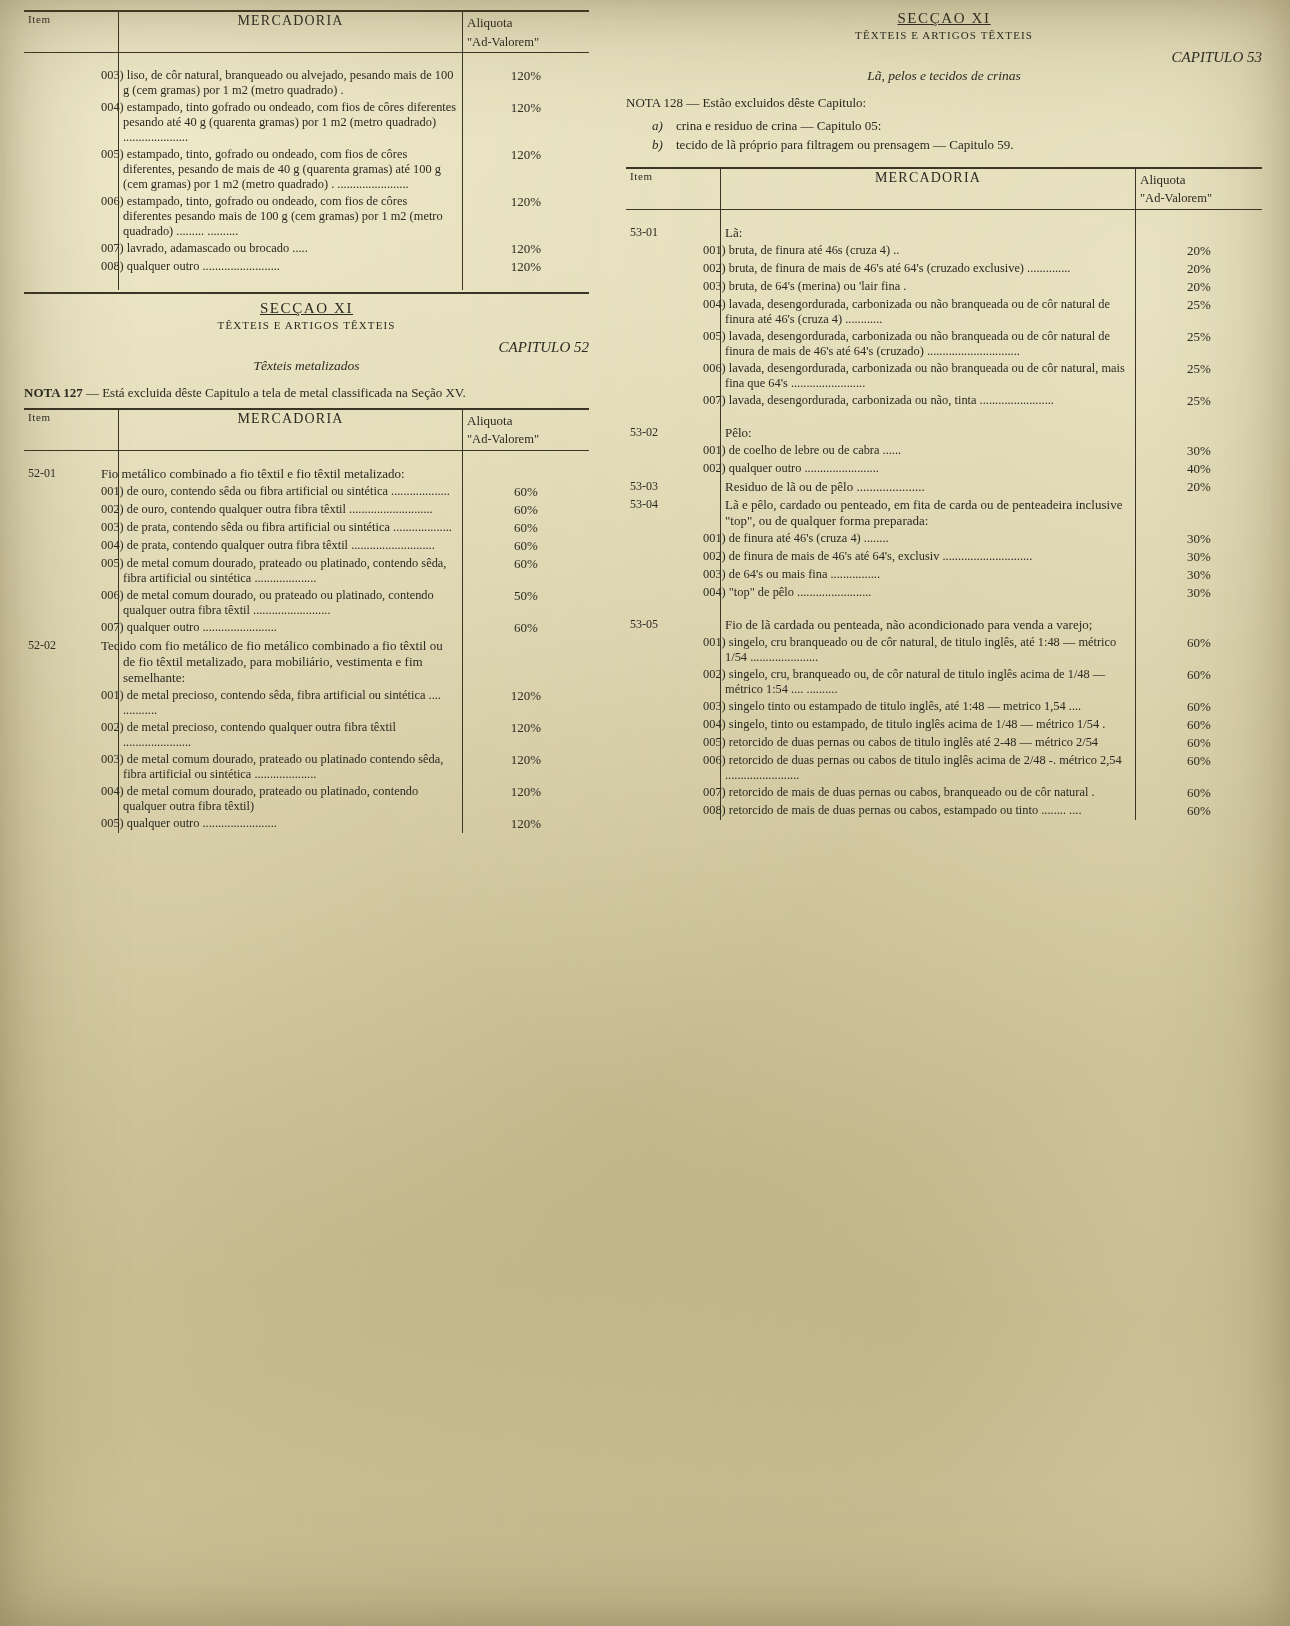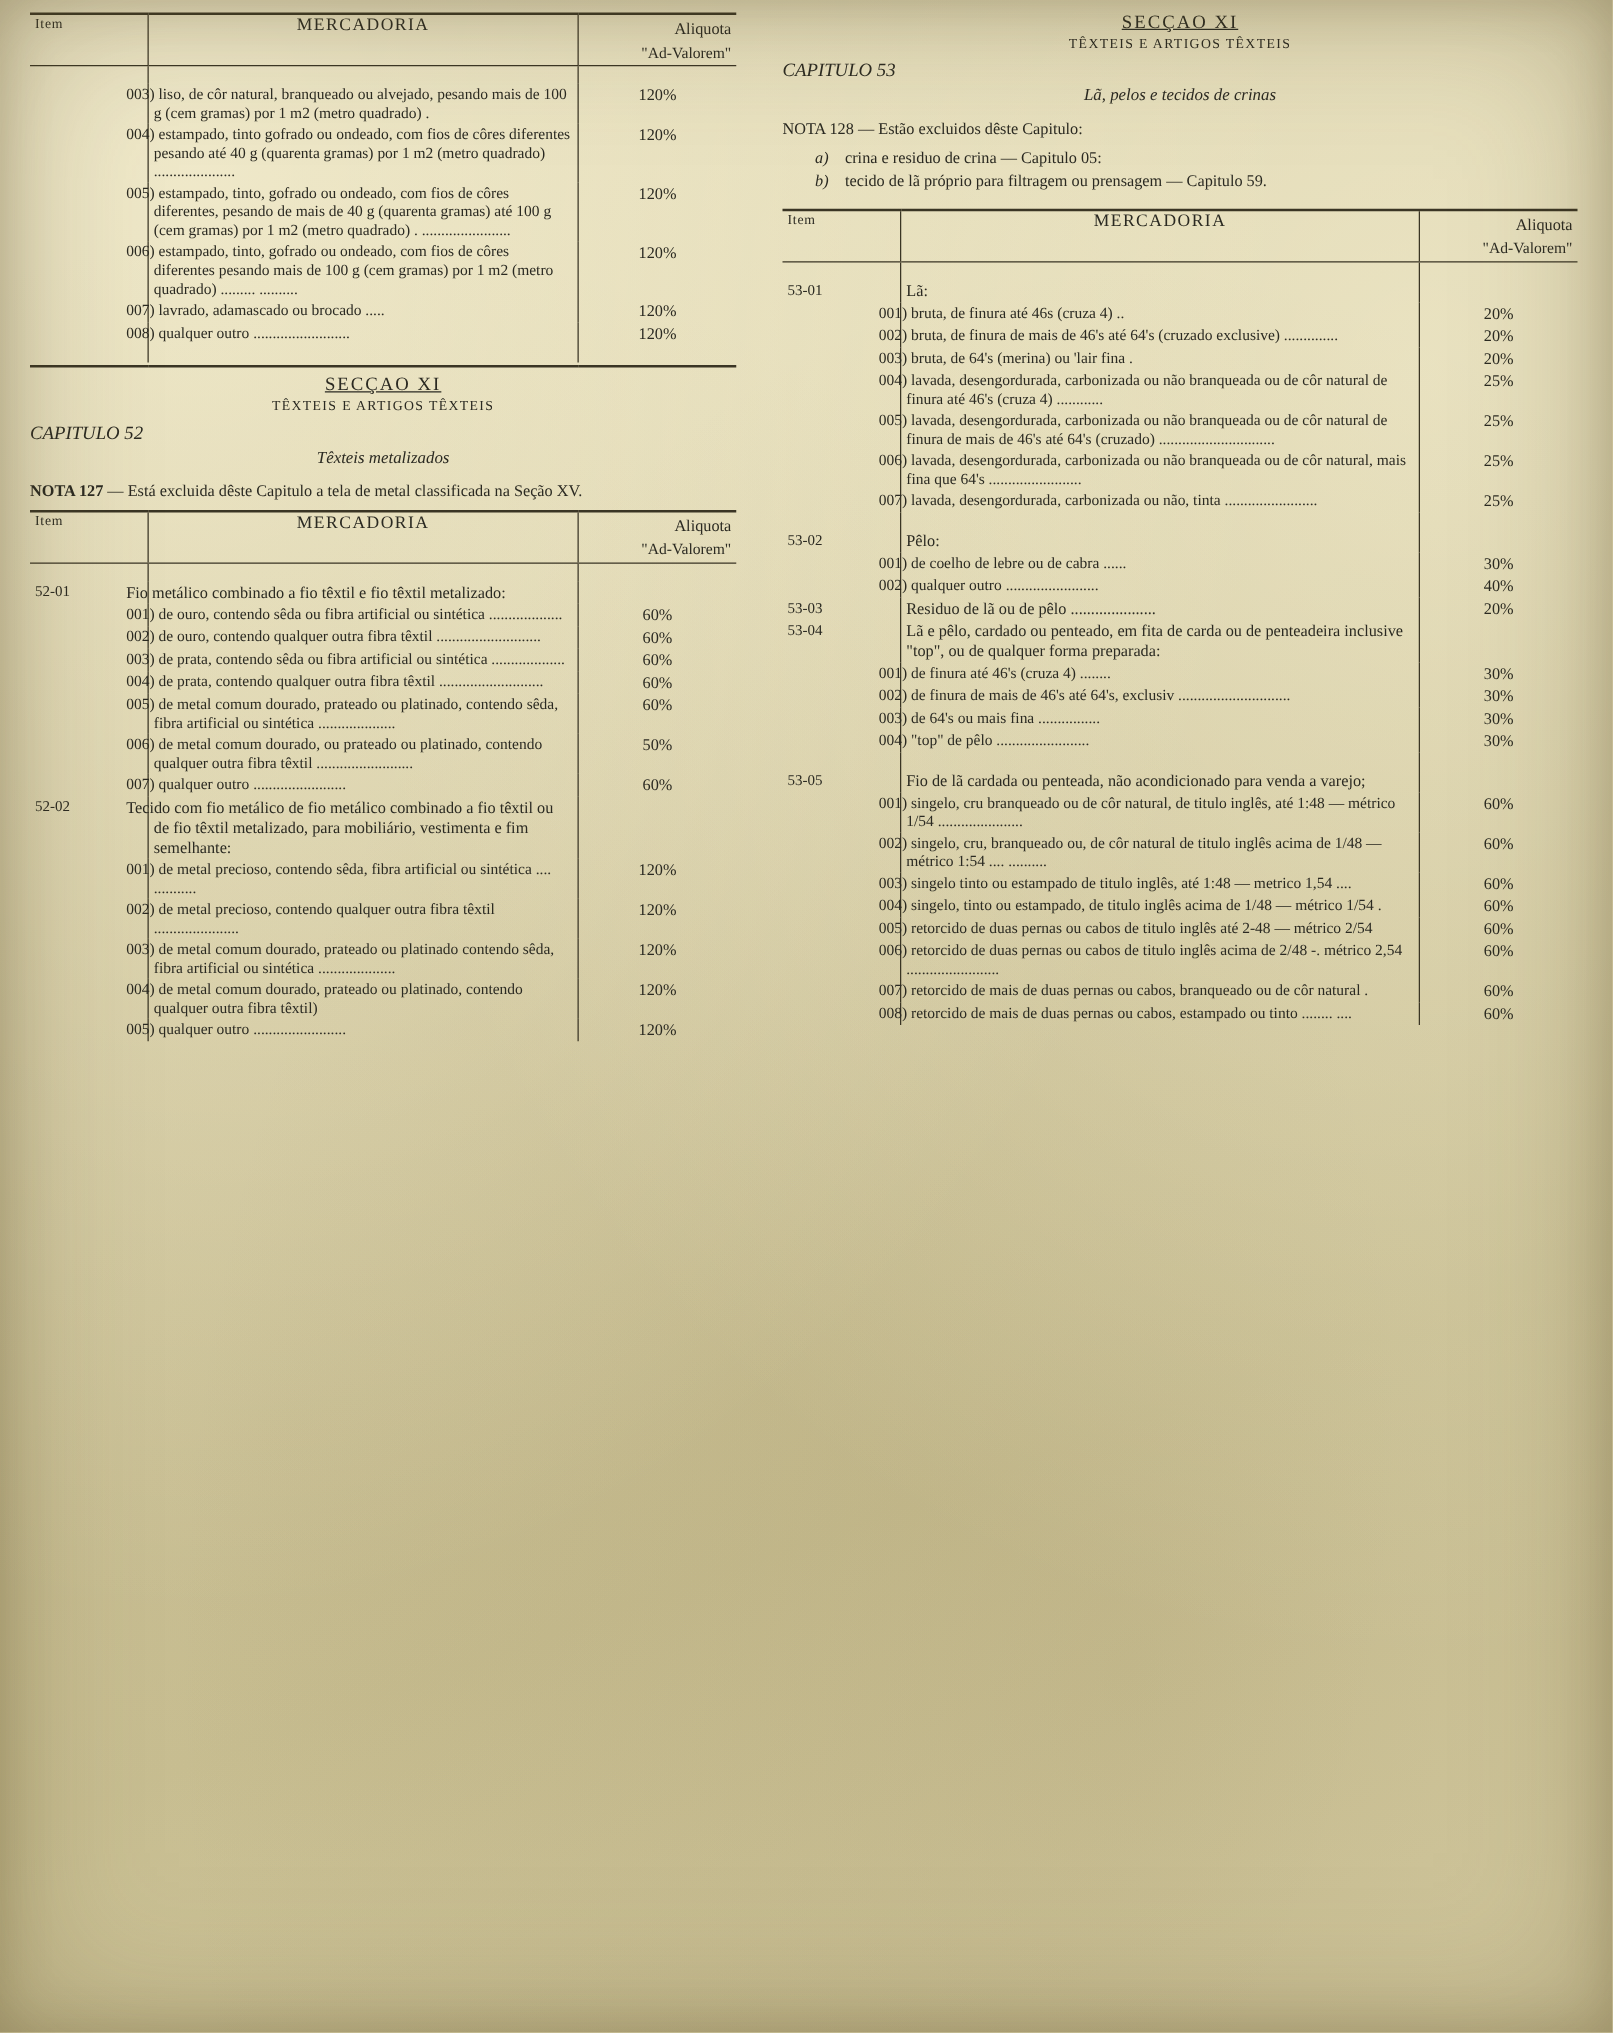--- a/index.html
+++ b/index.html
@@ -36,21 +36,21 @@
   
   .sec-title{
     text-align:center;font-size:15px;letter-spacing:1.6px;
     font-family:"Liberation Serif", serif;margin:6px 0 2px;text-decoration:underline;
   }
   .sec-sub{
     text-align:center;font-size:11px;letter-spacing:1.1px;
     font-variant:small-caps;margin:2px 0 6px;
   }
   .cap-title{
-    text-align:left;font-size:15px;font-style:italic;margin:8px 0 2px;
+    text-align:right;font-size:15px;font-style:italic;margin:8px 0 2px;
   }
   .cap-sub{
     text-align:center;font-size:13.5px;font-style:italic;margin:2px 0 10px;
   }
   .nota{
     font-size:13px;line-height:1.35;margin:8px 0 6px;text-align:left;
   }
   .nota b{font-weight:bold;}
   .nota-item{display:flex;gap:8px;margin:3px 0 3px 26px;font-size:13px;}
   .nota-item .ltr{font-style:italic;width:16px;flex:none;}
@@ -62,21 +62,21 @@
   }
   table.tariff td,table.tariff th{
     vertical-align:top;padding:1px 4px;
   }
   .hdr-row th{
     border-top:2px solid #3a3524;border-bottom:1px solid #3a3524;
     padding:4px 4px 6px;font-weight:normal;
   }
   .th-item{width:86px;text-align:left;font-size:11px;letter-spacing:.6px;}
   .th-merc{text-align:center;font-size:14px;letter-spacing:1.2px;}
-  .th-ali{width:118px;text-align:right;font-size:13px;line-height:1.5;}
+  .th-ali{width:118px;text-align:left;font-size:13px;line-height:1.5;}
   .th-ali .a2{font-size:12.5px;}
   .c-item{width:86px;text-align:left;padding-left:14px;font-size:12px;white-space:nowrap;}
   .c-merc{padding-right:6px;}
   .c-ali{width:118px;text-align:center;font-size:13px;white-space:nowrap;}
   .vline{
     border-left:1.6px solid #3a3524;
   }
   .row-pad td{padding-top:5px;padding-bottom:5px;}
   .sub{padding-left:26px;text-indent:-22px;}
   .hang{padding-left:22px;text-indent:-22px;}

